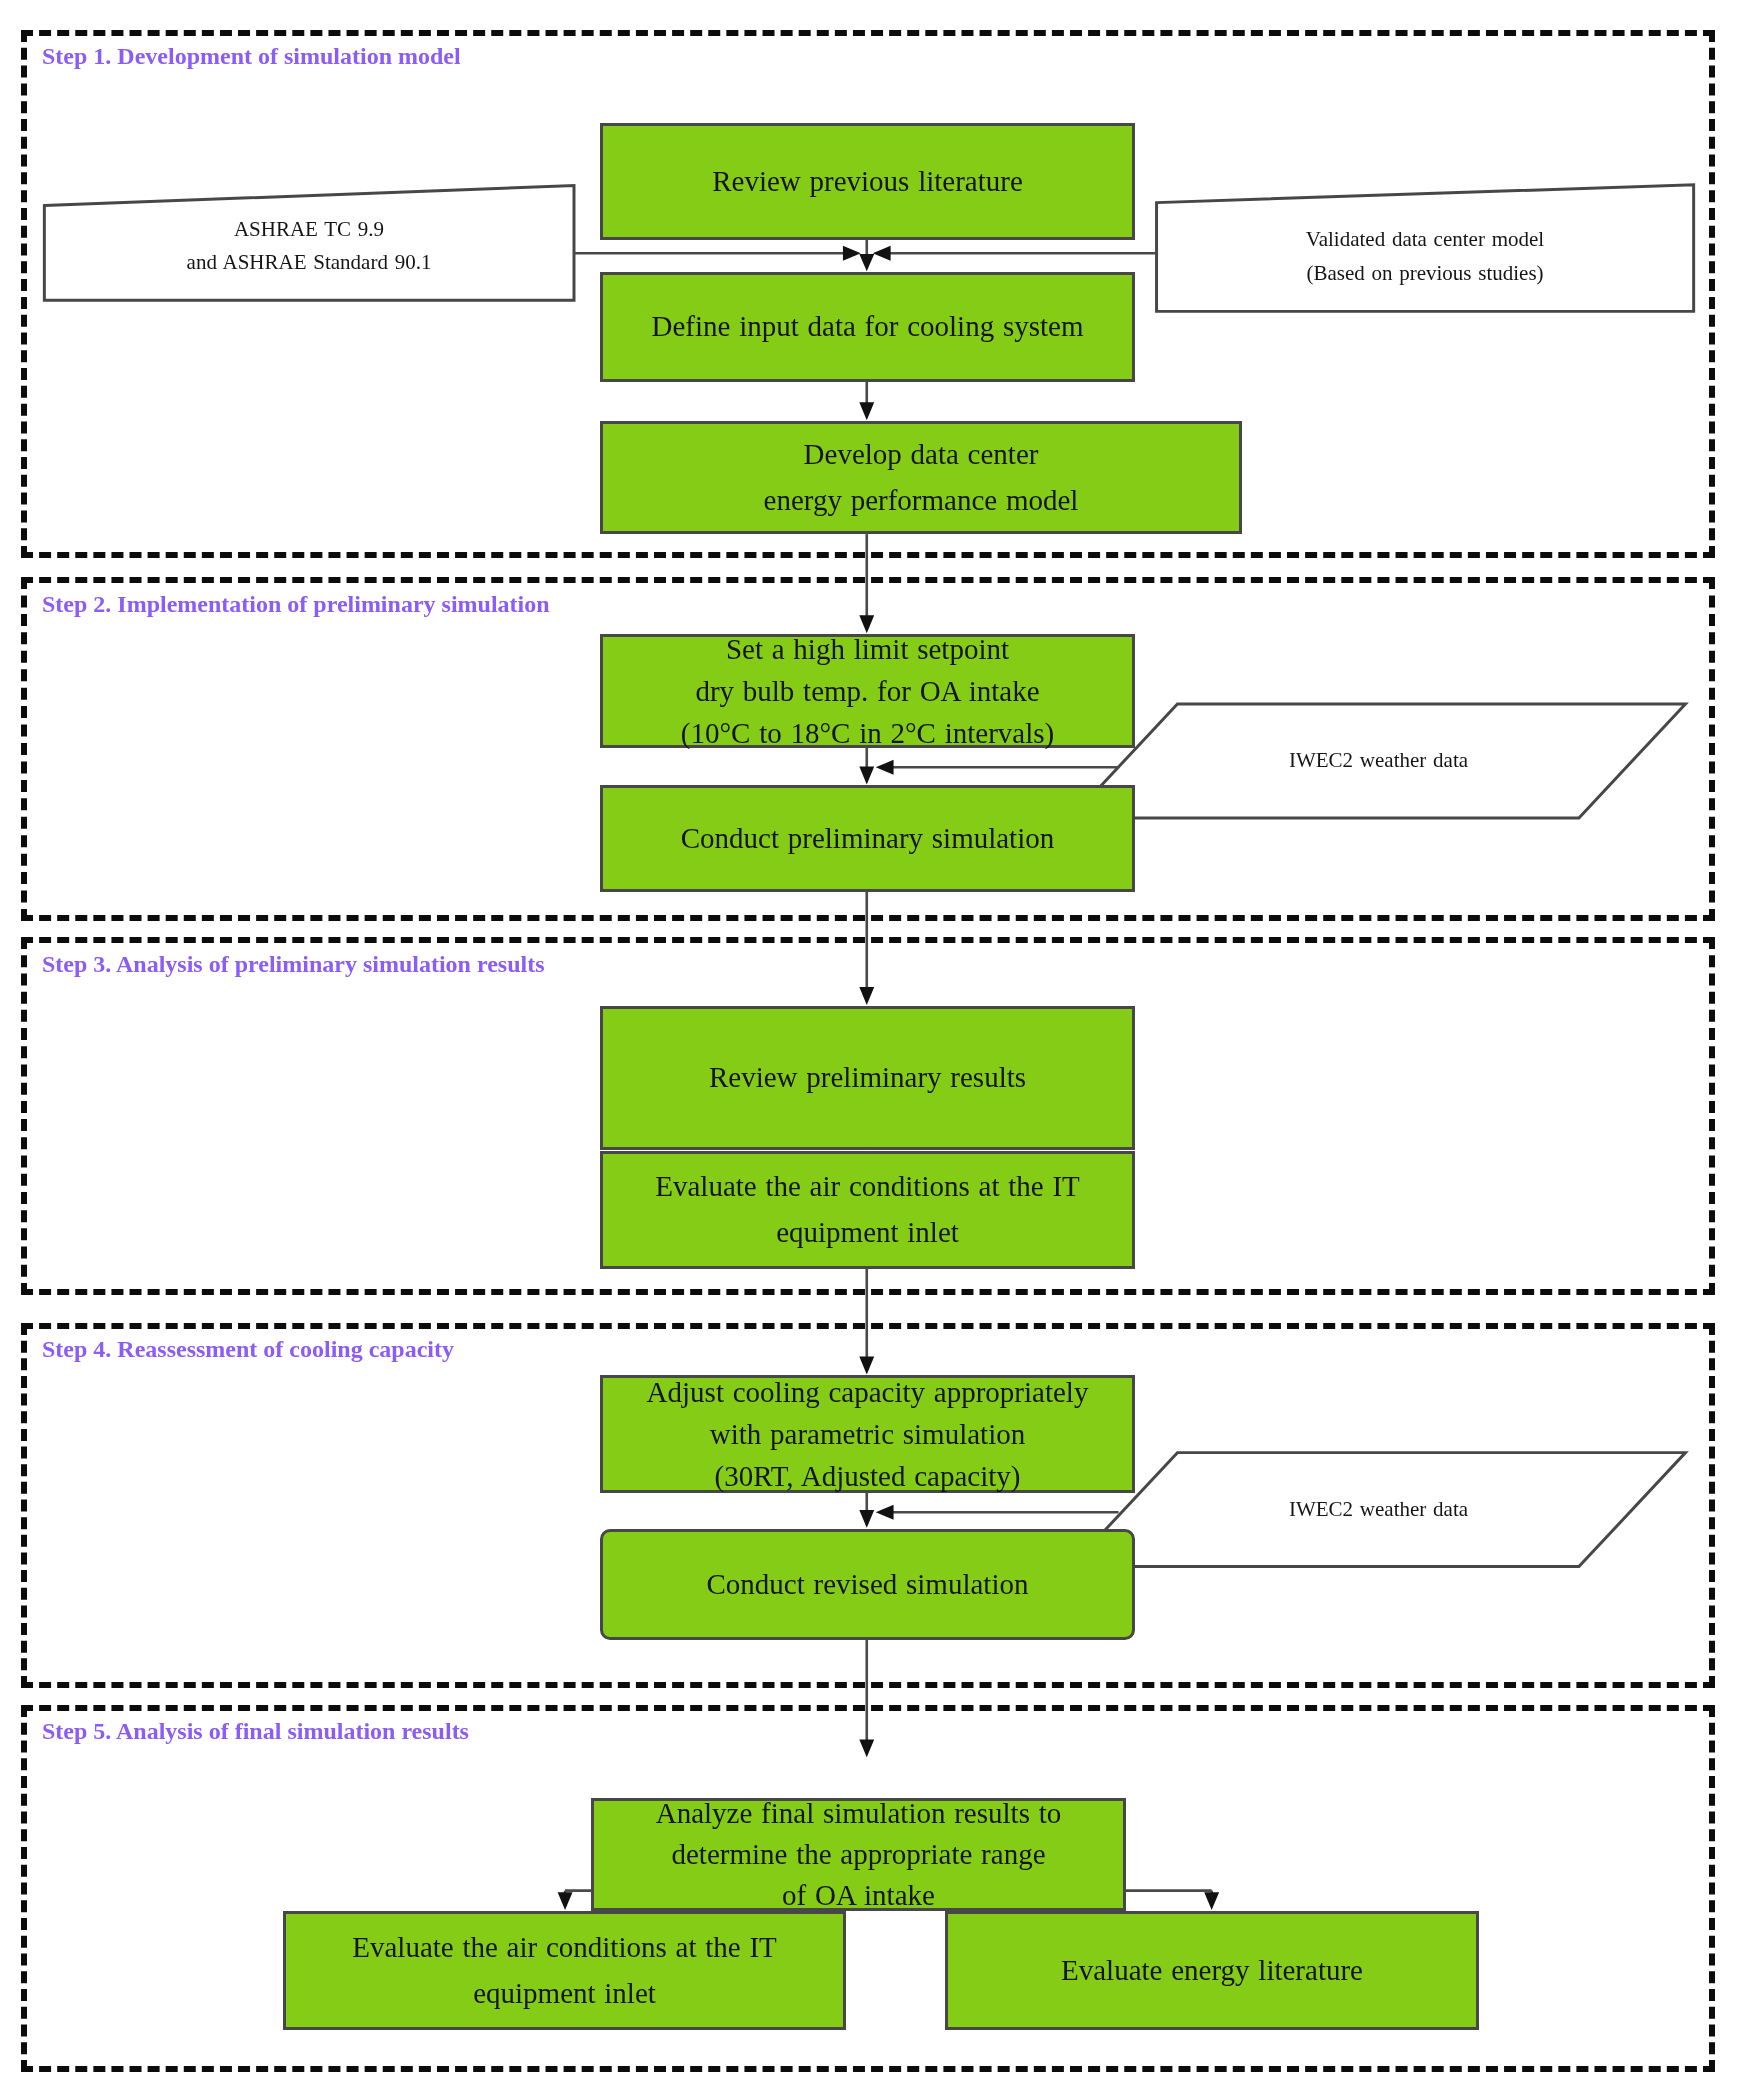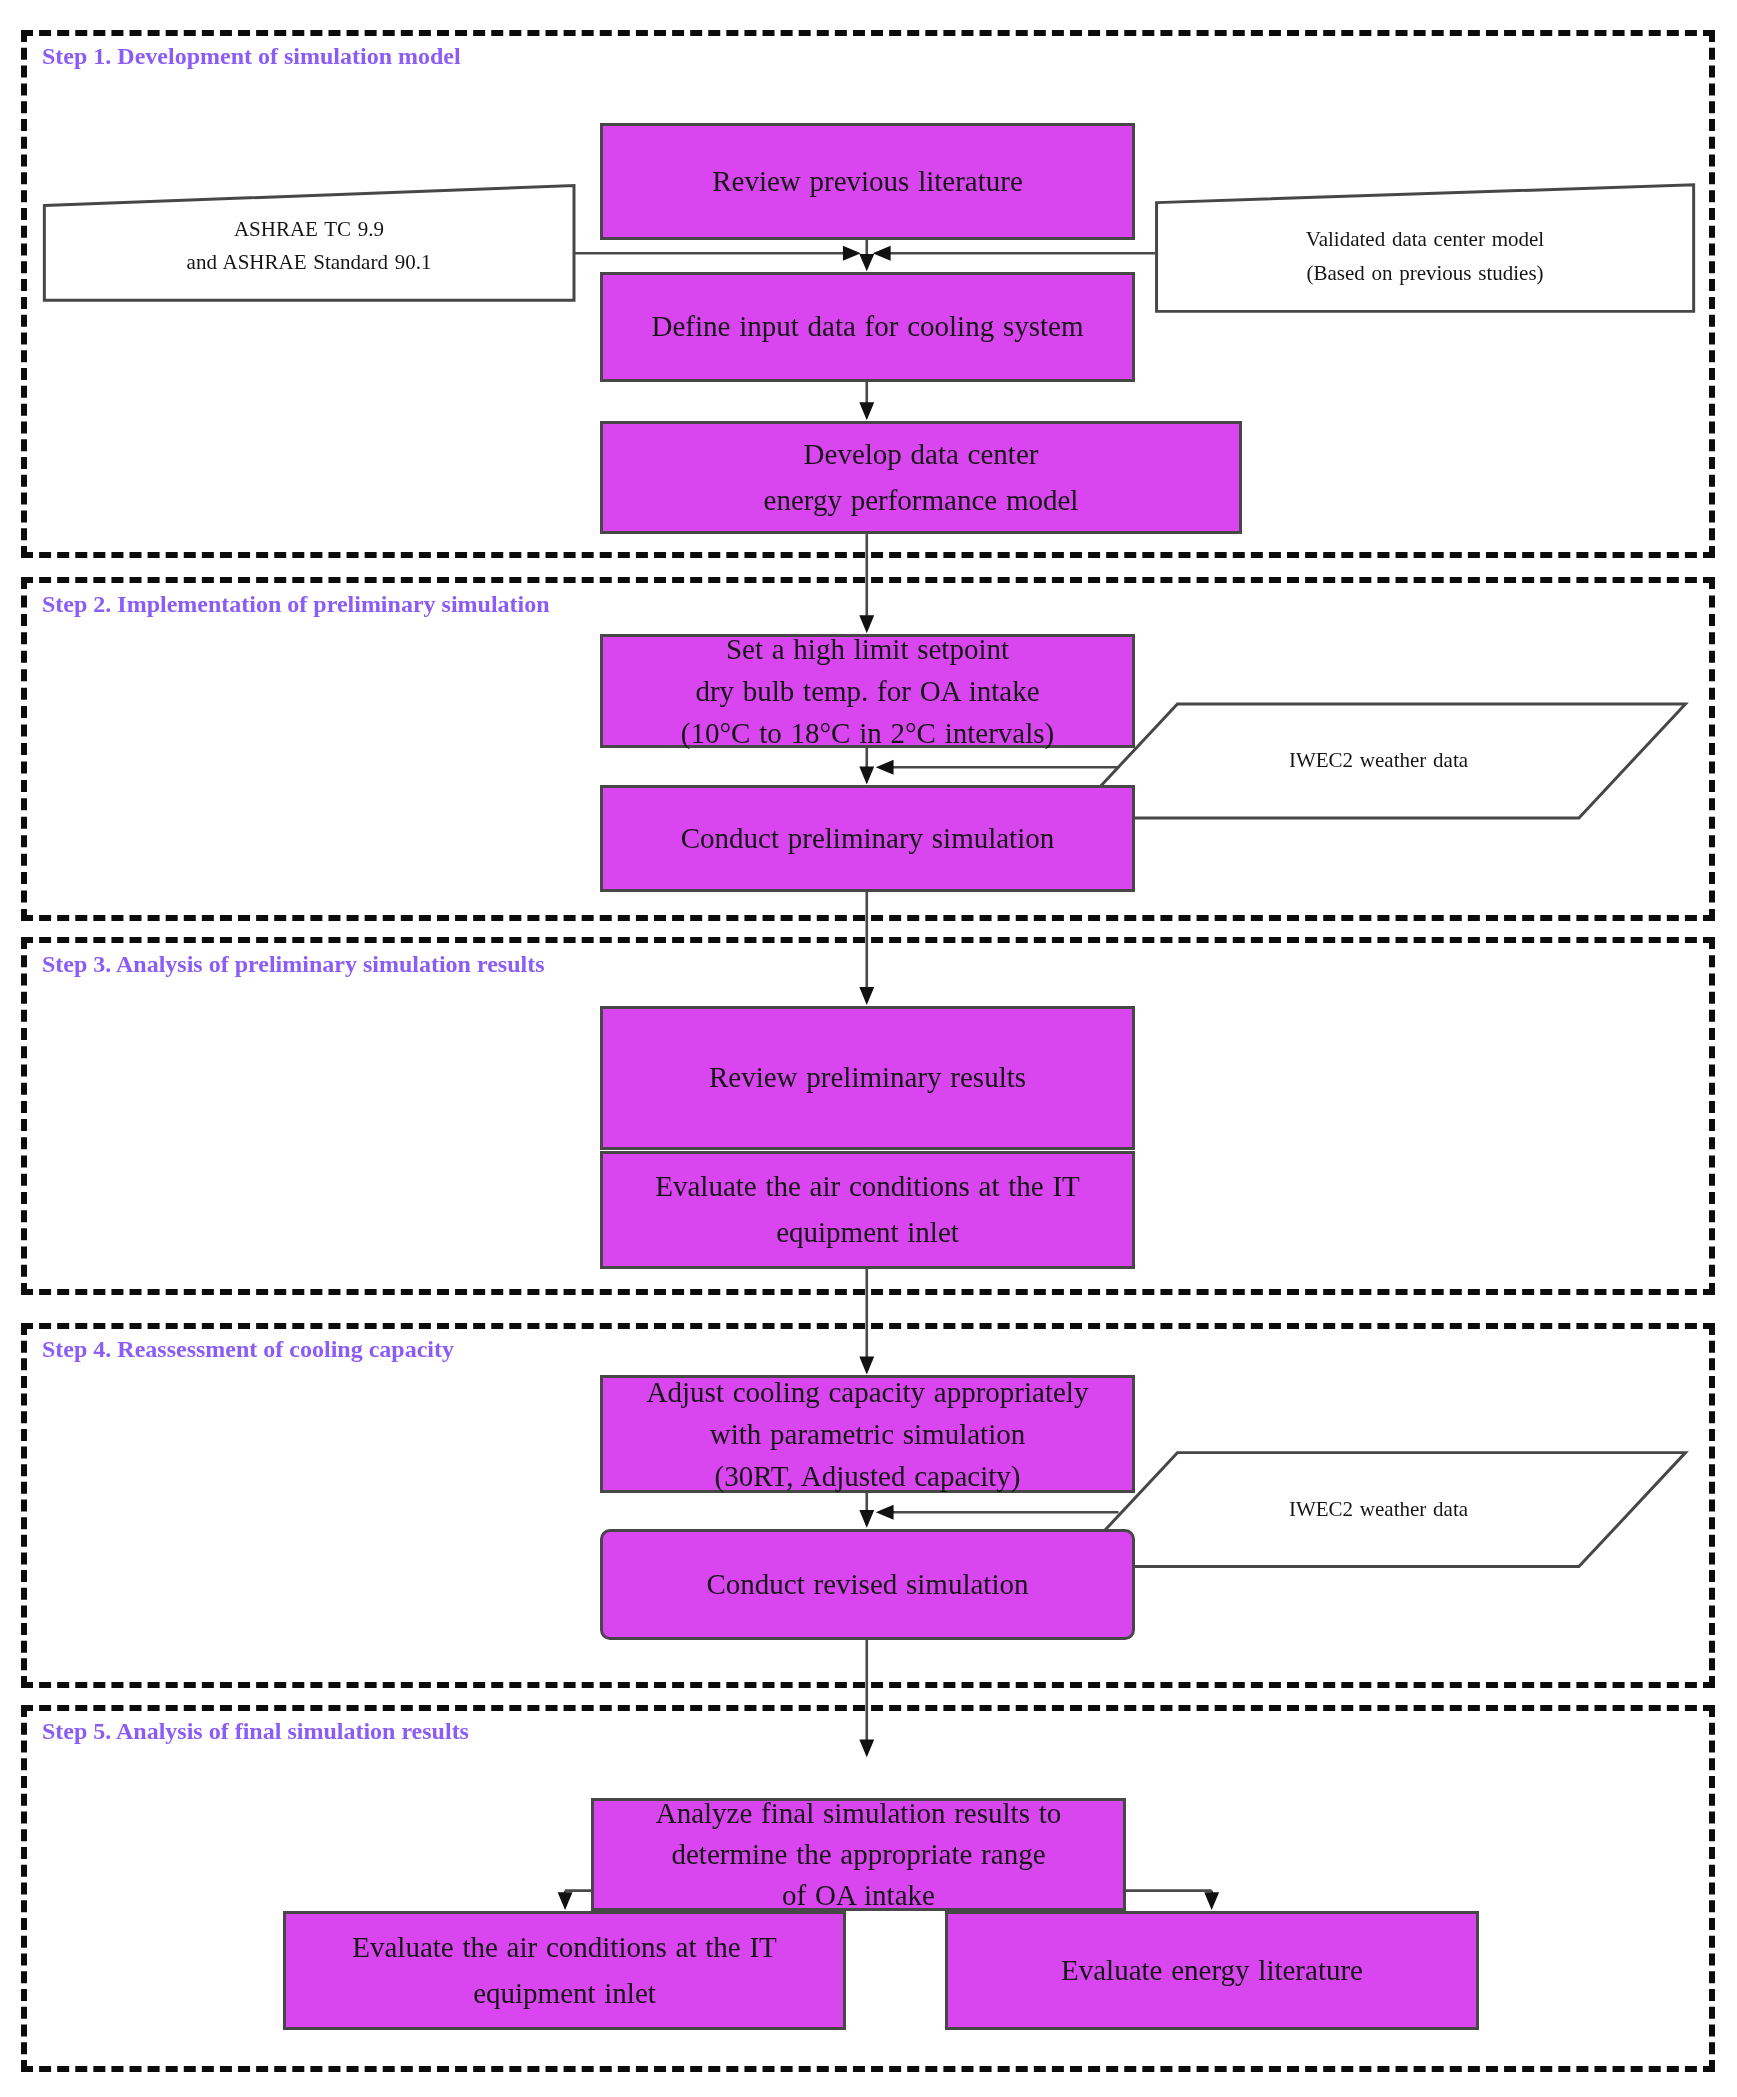--- a/index.html
+++ b/index.html
@@ -34,21 +34,21 @@
     white-space: nowrap;
   }
   svg.connectors {
     position: absolute;
     left: 0; top: 0;
     width: 1738px; height: 2097px;
     z-index: 2;
   }
   .box {
     position: absolute;
-    background: #d946ef;
+    background: #84cc16;
     border: 3px solid #474747;
     box-sizing: border-box;
     display: flex;
     flex-direction: column;
     align-items: center;
     justify-content: center;
     text-align: center;
     font-size: 29px;
     line-height: 1.58;
     color: #151515;

